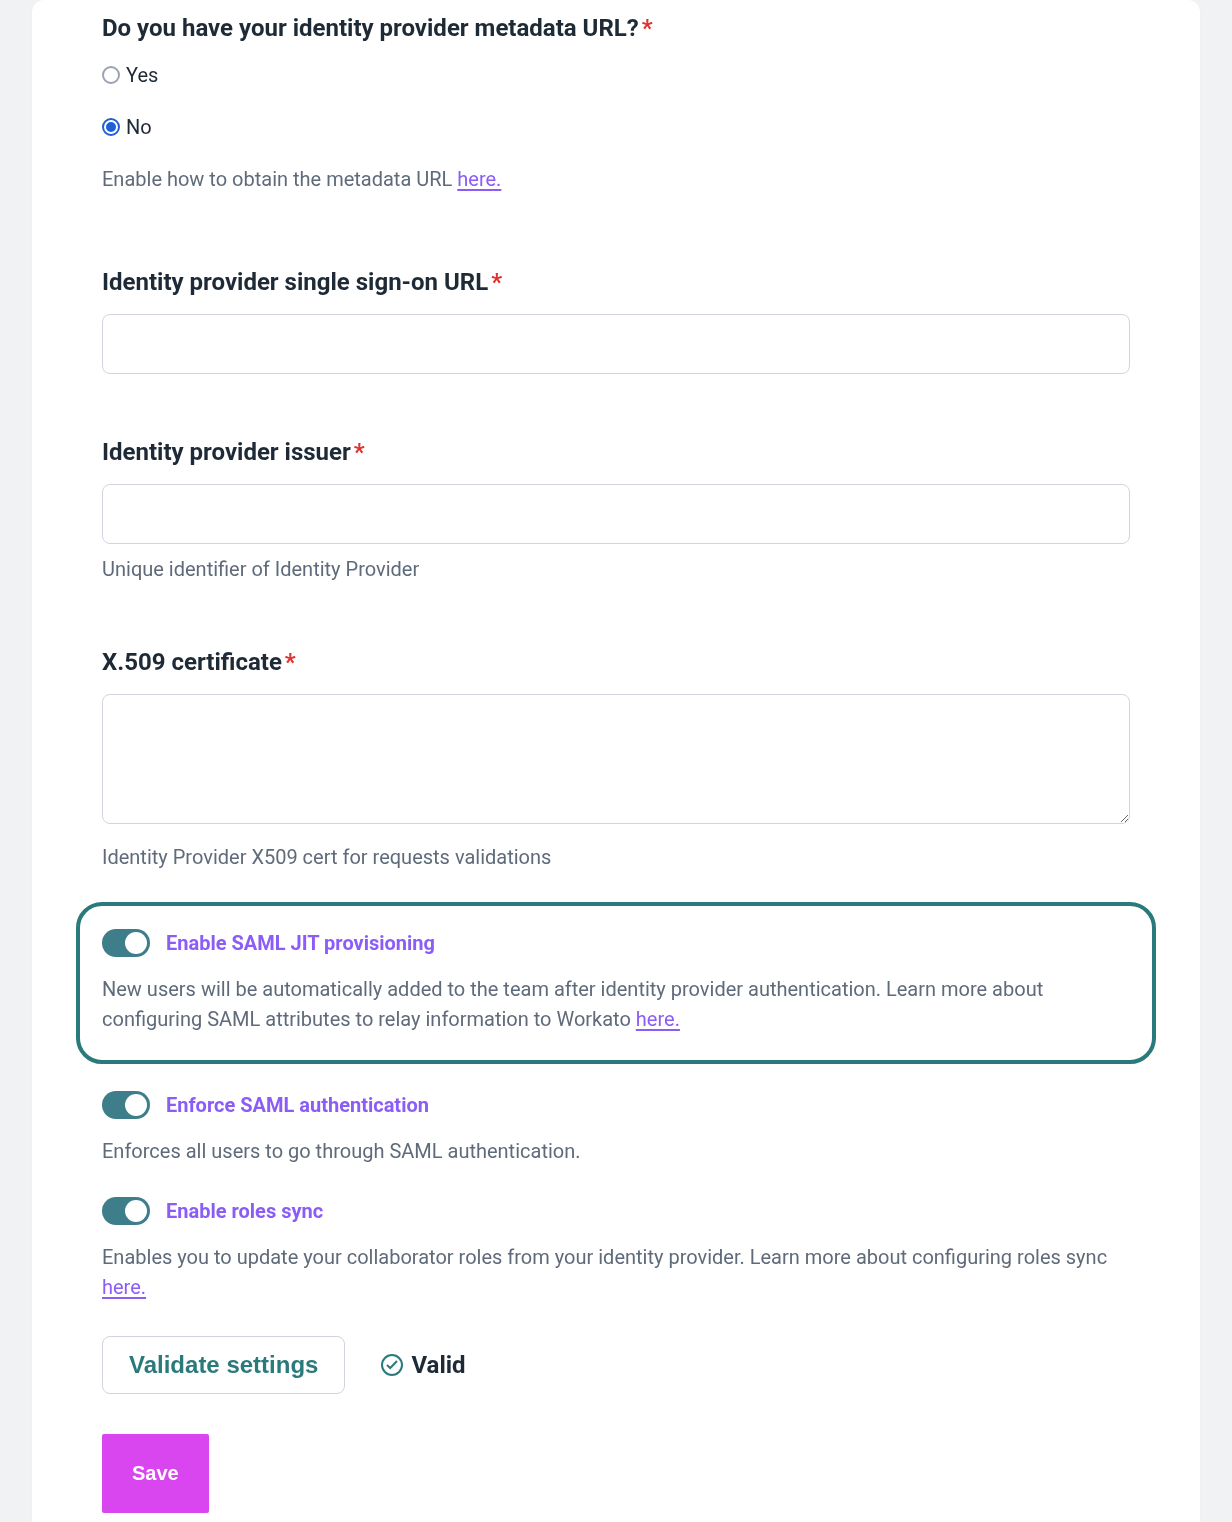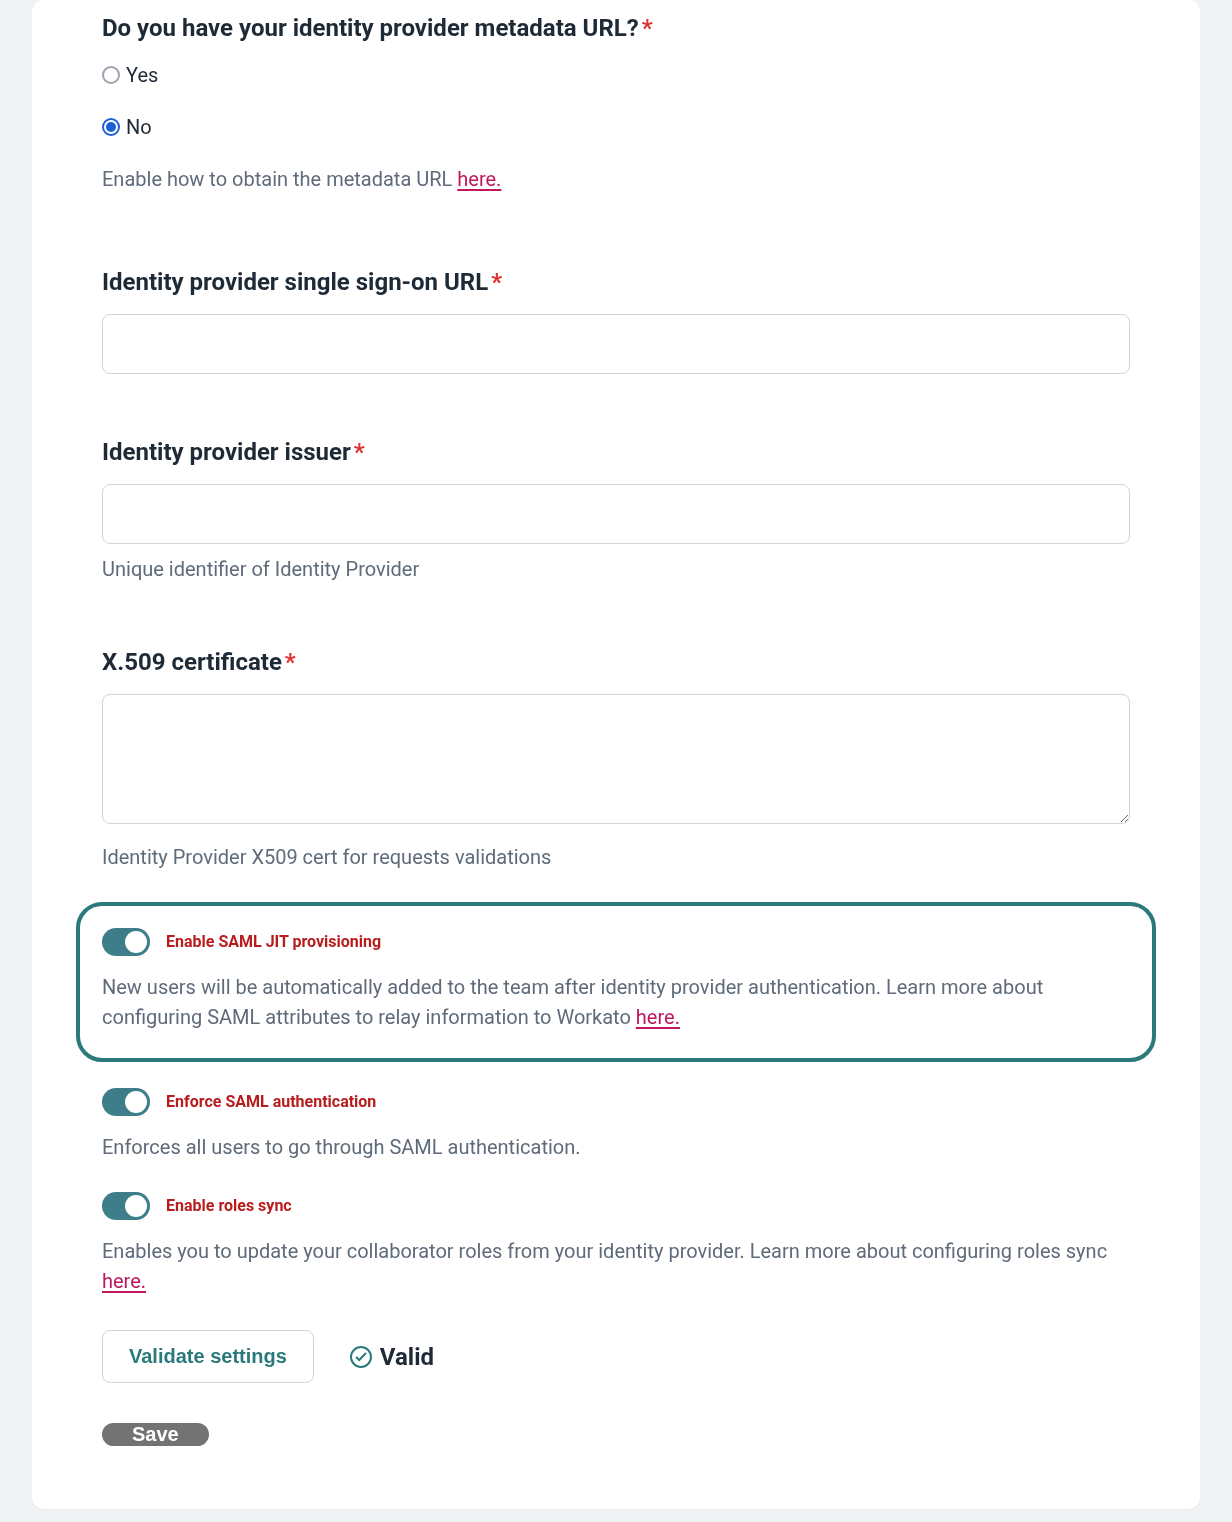--- a/index.html
+++ b/index.html
@@ -64,21 +64,21 @@
     height: 10px;
     border-radius: 50%;
     background: #1d5fd6;
   }
   .helper {
     color: #5f6b7a;
     font-size: 20px;
     margin-top: 10px;
   }
   a.link {
-    color: #be185d;
+    color: #8b5cf6;
     text-decoration: underline;
     text-underline-offset: 3px;
   }
   .text-input {
     width: 100%;
     height: 60px;
     border: 1px solid #d0d5dd;
     border-radius: 8px;
     background: #fff;
     font-size: 20px;
@@ -119,40 +119,40 @@
     position: absolute;
     top: 3px;
     right: 3px;
     width: 22px;
     height: 22px;
     background: #fff;
     border-radius: 50%;
   }
   .toggle-label {
     font-weight: 700;
-    font-size: 16px;
-    color: #b91c1c;
+    font-size: 20px;
+    color: #8b5cf6;
   }
   .highlight-box {
     border: 4px solid #2b7a7b;
     border-radius: 26px;
     padding: 22px 22px 26px 22px;
     margin-left: -26px;
     margin-right: -26px;
     margin-top: 10px;
     margin-bottom: 6px;
   }
   .actions {
     display: flex;
     align-items: center;
     gap: 36px;
     margin-top: 24px;
   }
   .btn-secondary {
-    font-size: 20px;
+    font-size: 24px;
     font-weight: 700;
     color: #2b7a7b;
     background: #fff;
     border: 1px solid #cfd4da;
     border-radius: 8px;
     padding: 14px 26px;
     cursor: pointer;
   }
   .valid-tag {
     display: flex;
@@ -169,24 +169,24 @@
     border-radius: 50%;
     display: inline-flex;
     align-items: center;
     justify-content: center;
   }
   .check-icon svg { display:block; }
   .btn-primary {
     font-size: 20px;
     font-weight: 700;
     color: #fff;
-    background: #737373;
+    background: #d946ef;
     border: none;
-    border-radius: 14px;
-    padding: 0 30px;
+    border-radius: 2px;
+    padding: 28px 30px;
     cursor: pointer;
     margin-top: 40px;
   }
 </style>
 </head>
 <body>
 
 <div class="page-wrap">
   <div class="card">
 

